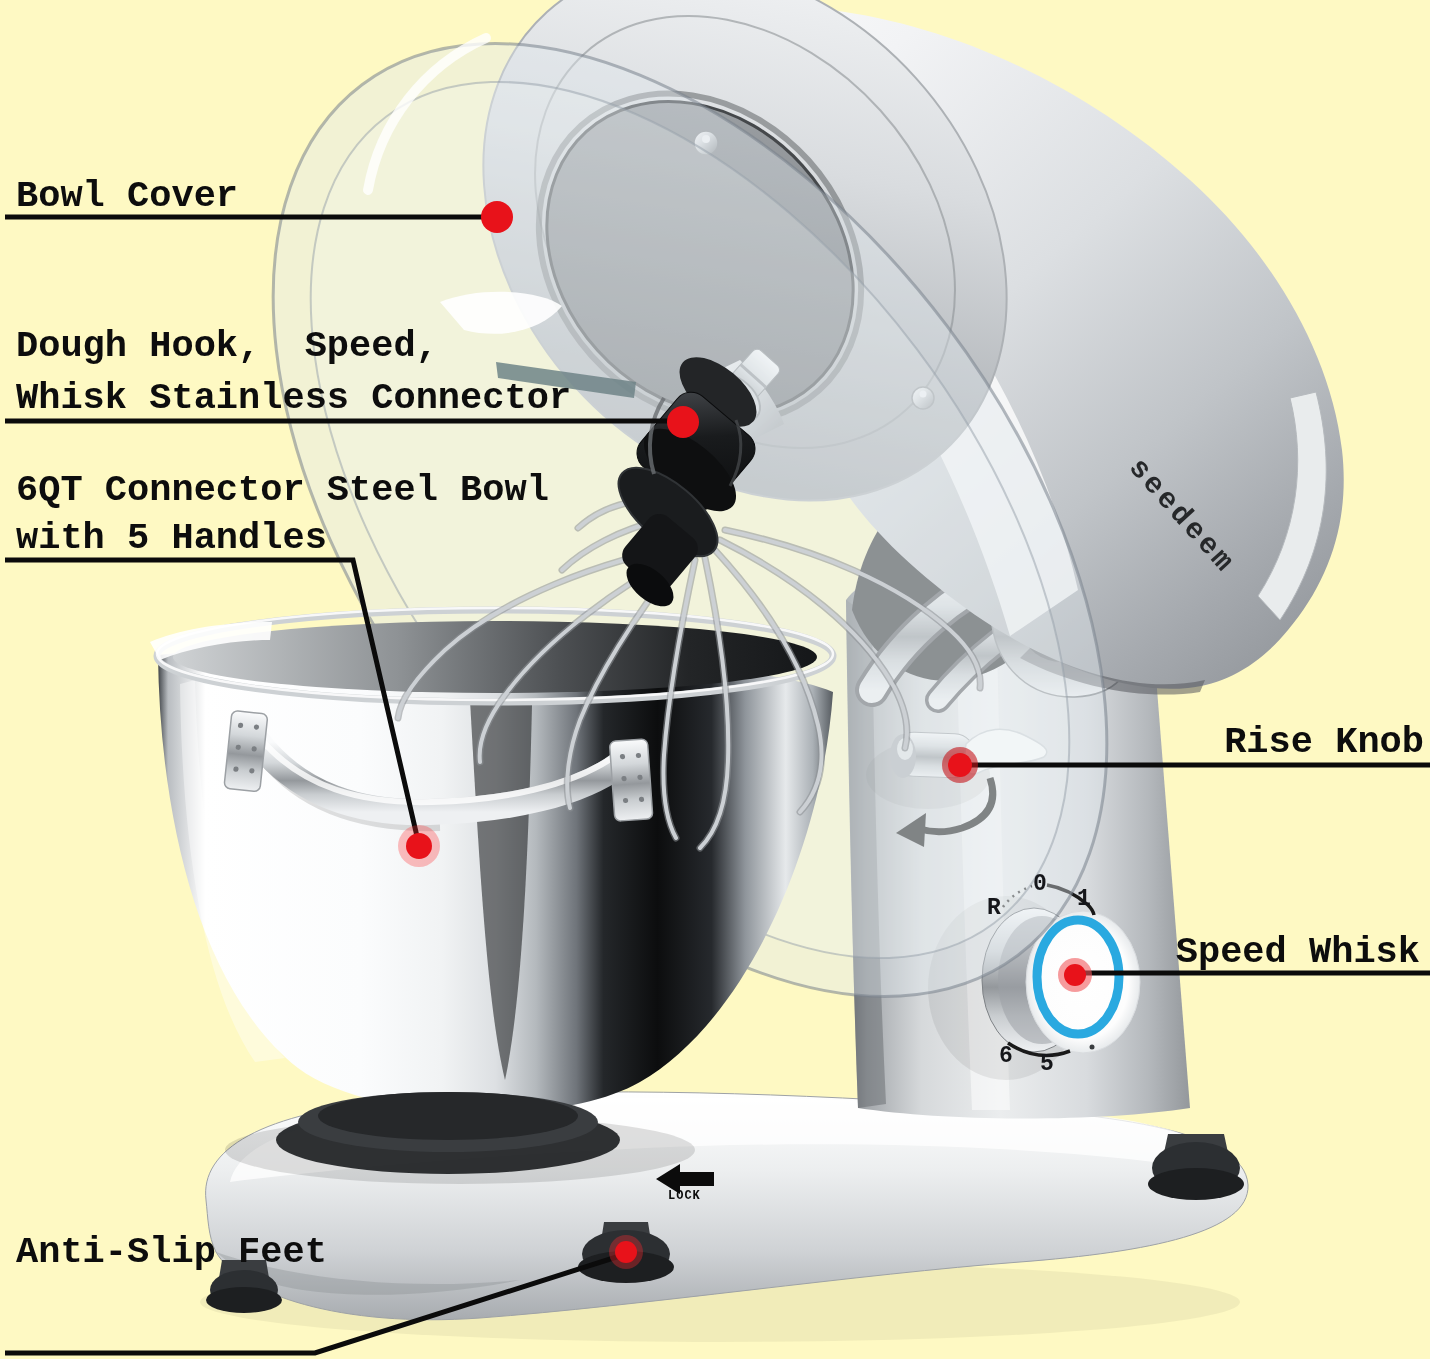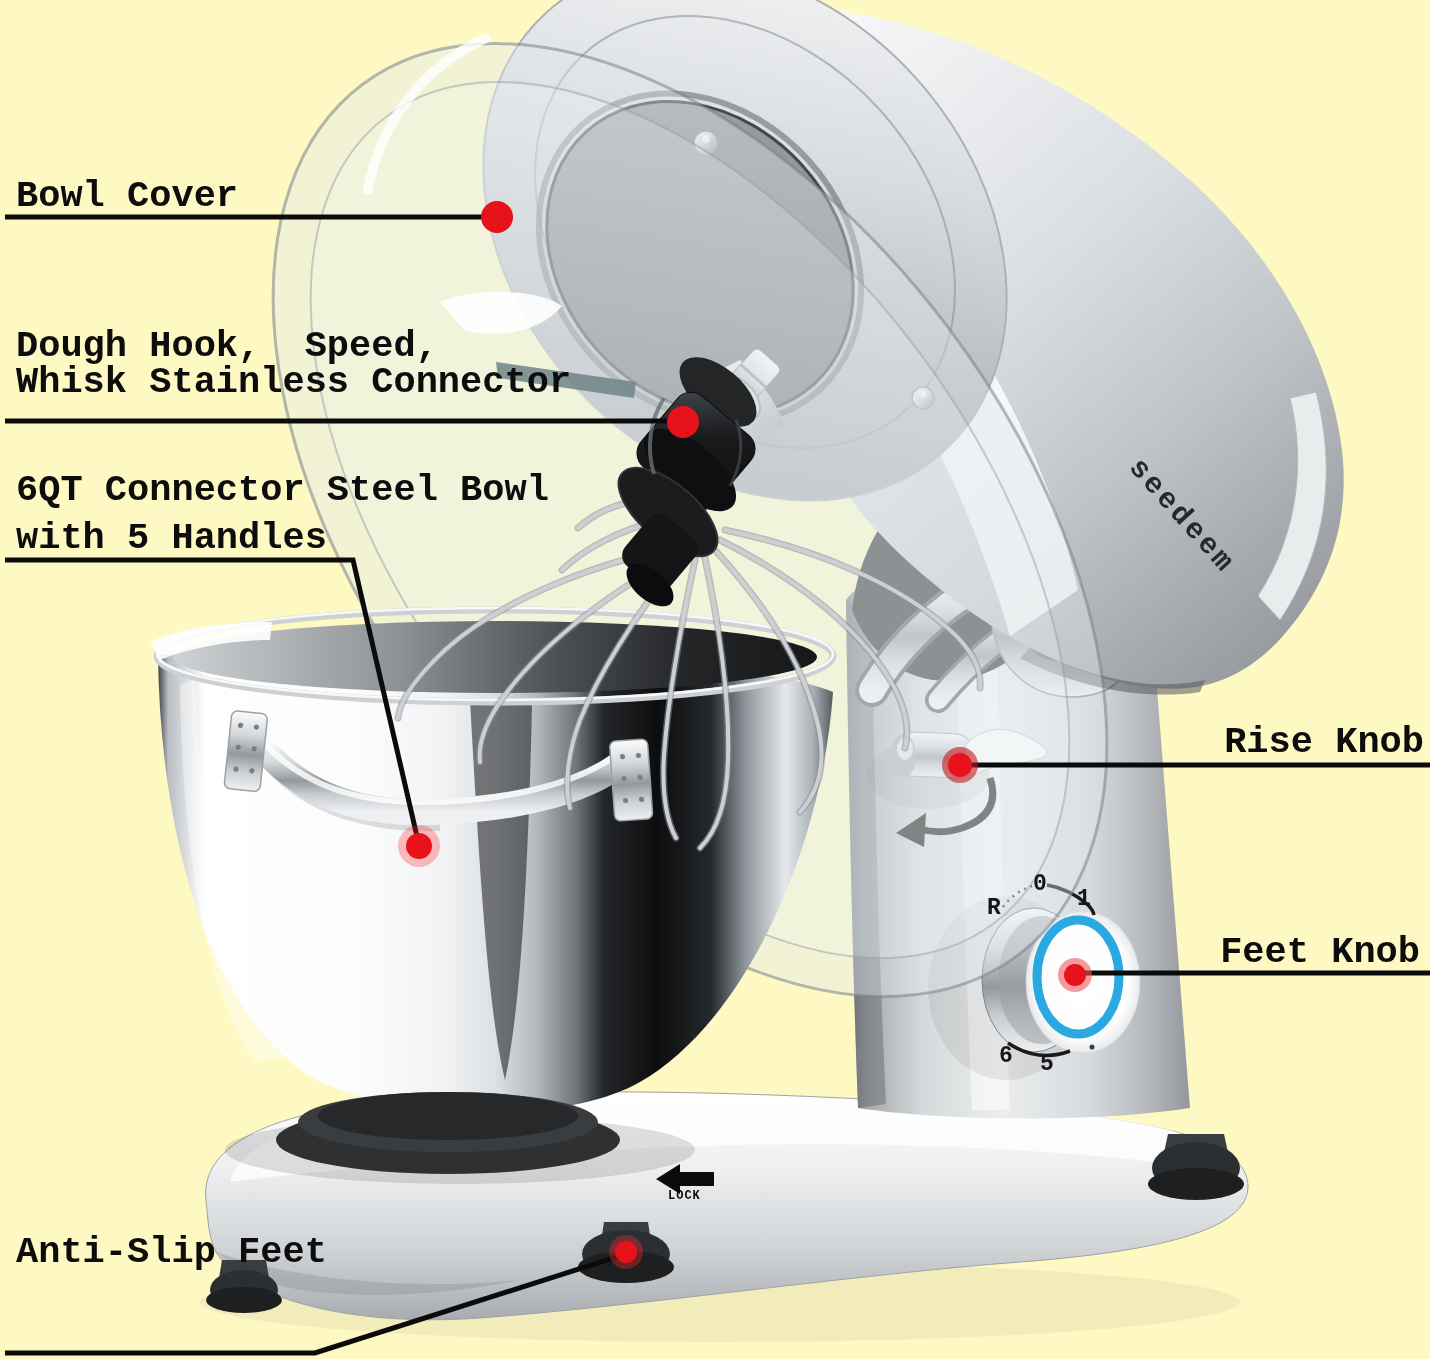--- a/index.html
+++ b/index.html
@@ -3,21 +3,21 @@
 <meta charset="utf-8">
 <style>
   html,body{margin:0;padding:0;background:#ffffff;}
   .stage{position:relative;width:1430px;height:1359px;background:#fef9c3;overflow:hidden;
          font-family:Liberation Mono, monospace;}
   svg.art{position:absolute;left:0;top:0;}
   .lbl{position:absolute;font-weight:700;font-size:37px;line-height:1.12;color:#0d0d0d;white-space:pre;}
   .lbl.right{text-align:right;}
   #lbl-bowl-cover{left:16px;top:176px;}
   #lbl-att1{left:16px;top:326px;}
-  #lbl-att2{left:16px;top:362px;}
+  #lbl-att2{left:16px;top:378px;}
   #lbl-bowl1{left:16px;top:470px;}
   #lbl-bowl2{left:16px;top:518px;}
   #lbl-rise{right:6px;top:722px;}
   #lbl-speed{right:10px;top:932px;}
   #lbl-feet{left:16px;top:1232px;}
   .lock{position:absolute;left:668px;top:1189px;font-weight:700;font-size:12px;
         letter-spacing:1px;color:#0d0d0d;}
   .brand{position:absolute;left:1146px;top:452px;font-weight:700;font-size:29px;
          letter-spacing:3px;color:#26282a;transform:rotate(48deg);transform-origin:0 0;}
   .dial-mark{position:absolute;font-weight:700;font-size:23px;color:#15161a;
@@ -306,21 +306,21 @@
     <path d="M656,1179 L680,1164 L680,1172 L714,1172 L714,1186 L680,1186 L680,1194 Z" fill="#0b0b0b"></path>
   </g>
 </svg>
 
 <div class="lbl" id="lbl-bowl-cover">Bowl Cover</div>
 <div class="lbl" id="lbl-att1">Dough Hook,  Speed,</div>
 <div class="lbl" id="lbl-att2">Whisk Stainless Connector</div>
 <div class="lbl" id="lbl-bowl1">6QT Connector Steel Bowl</div>
 <div class="lbl" id="lbl-bowl2">with 5 Handles</div>
 <div class="lbl right" id="lbl-rise">Rise Knob</div>
-<div class="lbl right" id="lbl-speed">Feet Knob</div>
+<div class="lbl right" id="lbl-speed">Speed Whisk</div>
 <div class="lbl" id="lbl-feet">Anti-Slip Feet</div>
 
 <div class="lock">LOCK</div>
 <div class="brand">seedeem</div>
 
 <div class="dial-mark" id="dm-0">0</div>
 <div class="dial-mark" id="dm-1">1</div>
 <div class="dial-mark" id="dm-r">R</div>
 <div class="dial-mark" id="dm-6">6</div>
 <div class="dial-mark" id="dm-5">5</div>

